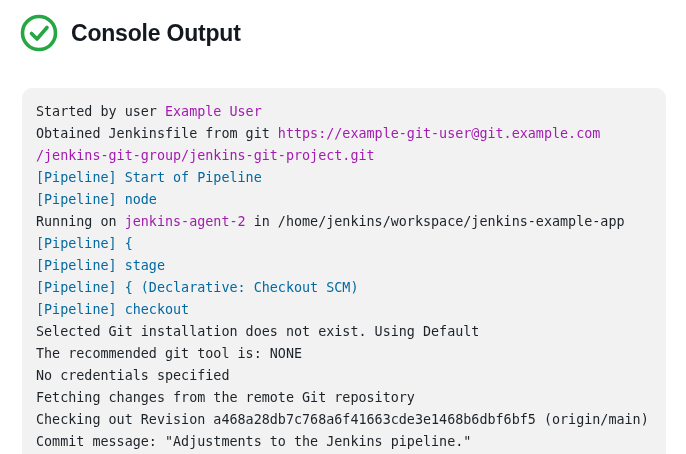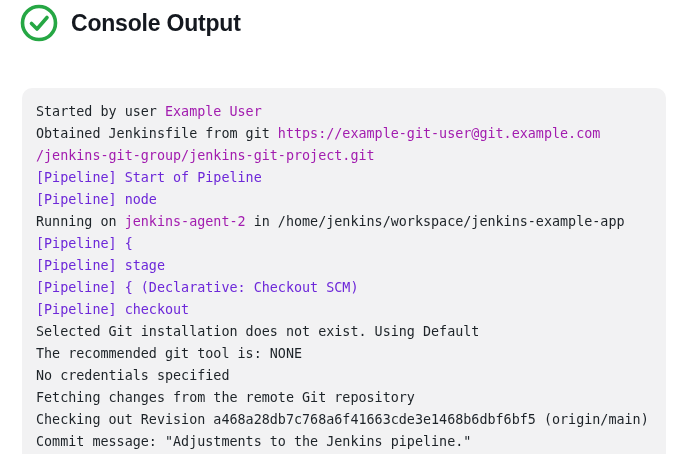--- a/index.html
+++ b/index.html
@@ -8,21 +8,21 @@
     width: 686px;
     height: 454px;
     overflow: hidden;
     font-family: "Liberation Sans", sans-serif;
     position: relative;
   }
   .header {
     display: flex;
     align-items: center;
     gap: 13px;
-    padding: 4px 0 0 20px;
+    padding: 14px 0 0 20px;
   }
   .status-icon {
     width: 38px;
     height: 38px;
     flex: 0 0 auto;
     display: block;
   }
   .page-title {
     font-size: 23px;
     font-weight: 700;
@@ -39,21 +39,21 @@
     border-radius: 10px;
     padding: 13px 14px;
     font-family: "DejaVu Sans Mono", "Liberation Mono", monospace;
     font-size: 13.4px;
     line-height: 22px;
     white-space: pre;
     overflow: hidden;
   }
   .console-line { height: 22px; }
   .seg-plain { color: #1d2328; }
-  .seg-muted { color: #6d28d9; }
+  .seg-muted { color: #0369a1; }
   .seg-link {
     color: #a21caf;
     text-decoration: none;
     cursor: pointer;
   }
 </style>
 </head>
 <body>
 
 <div class="header">

